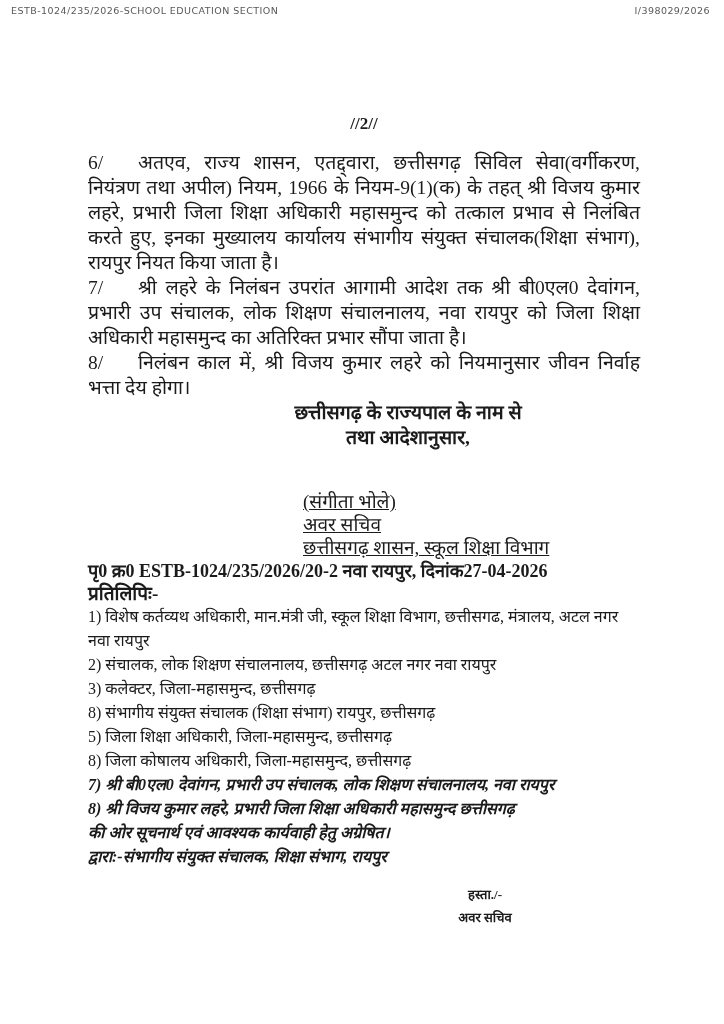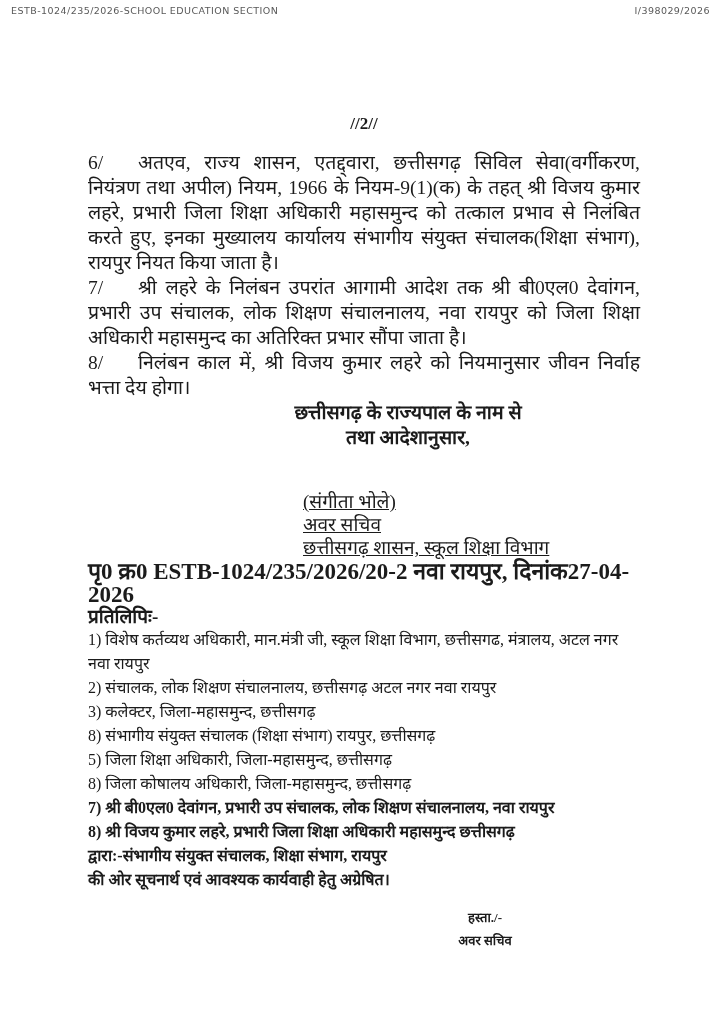--- a/index.html
+++ b/index.html
@@ -54,34 +54,34 @@
     margin-top: 40px;
     text-align: left;
     width: 310px;
     margin-left: 215px;
     font-size: 19px;
     line-height: 23px;
     text-decoration: underline;
   }
   .refline {
     font-weight: bold;
-    font-size: 23px;
+    font-size: 18px;
     line-height: 23px;
     margin-top: 1px;
   }
   .copylabel {
     font-weight: bold;
     font-size: 19px;
     line-height: 22px;
   }
   .copyline {
     font-size: 16px;
     line-height: 24px;
   }
-  .copyline.bold { font-weight: bold; }
+  .copyline.bold { font-weight: bold; font-style: italic; }
   .footersig {
     margin-top: 14px;
     text-align: center;
     width: 300px;
     margin-left: 247px;
     font-weight: bold;
     font-size: 13px;
     line-height: 23px;
   }
 </style>
@@ -121,22 +121,22 @@
 
     <div>
       <div class="copyline">1) विशेष कर्तव्यथ अधिकारी, मान.मंत्री जी, स्कूल शिक्षा विभाग, छत्तीसगढ, मंत्रालय, अटल नगर नवा रायपुर</div>
       <div class="copyline">2) संचालक, लोक शिक्षण संचालनालय, छत्तीसगढ़ अटल नगर नवा रायपुर</div>
       <div class="copyline">3) कलेक्टर, जिला-महासमुन्द, छत्तीसगढ़</div>
       <div class="copyline">8) संभागीय संयुक्त संचालक (शिक्षा संभाग) रायपुर, छत्तीसगढ़</div>
       <div class="copyline">5) जिला शिक्षा अधिकारी, जिला-महासमुन्द, छत्तीसगढ़</div>
       <div class="copyline">8) जिला कोषालय अधिकारी, जिला-महासमुन्द, छत्तीसगढ़</div>
       <div class="copyline bold">7) श्री बी0एल0 देवांगन, प्रभारी उप संचालक, लोक शिक्षण संचालनालय, नवा रायपुर</div>
       <div class="copyline bold">8) श्री विजय कुमार लहरे, प्रभारी जिला शिक्षा अधिकारी महासमुन्द छत्तीसगढ़</div>
+      <div class="copyline bold">की ओर सूचनार्थ एवं आवश्यक कार्यवाही हेतु अग्रेषित।</div>
       <div class="copyline bold">द्वारा:-संभागीय संयुक्त संचालक, शिक्षा संभाग, रायपुर</div>
-      <div class="copyline bold">की ओर सूचनार्थ एवं आवश्यक कार्यवाही हेतु अग्रेषित।</div>
     </div>
 
     <div class="footersig">
       <div>हस्ता./-</div>
       <div>अवर सचिव</div>
     </div>
 
   </div>
 </div>
 

